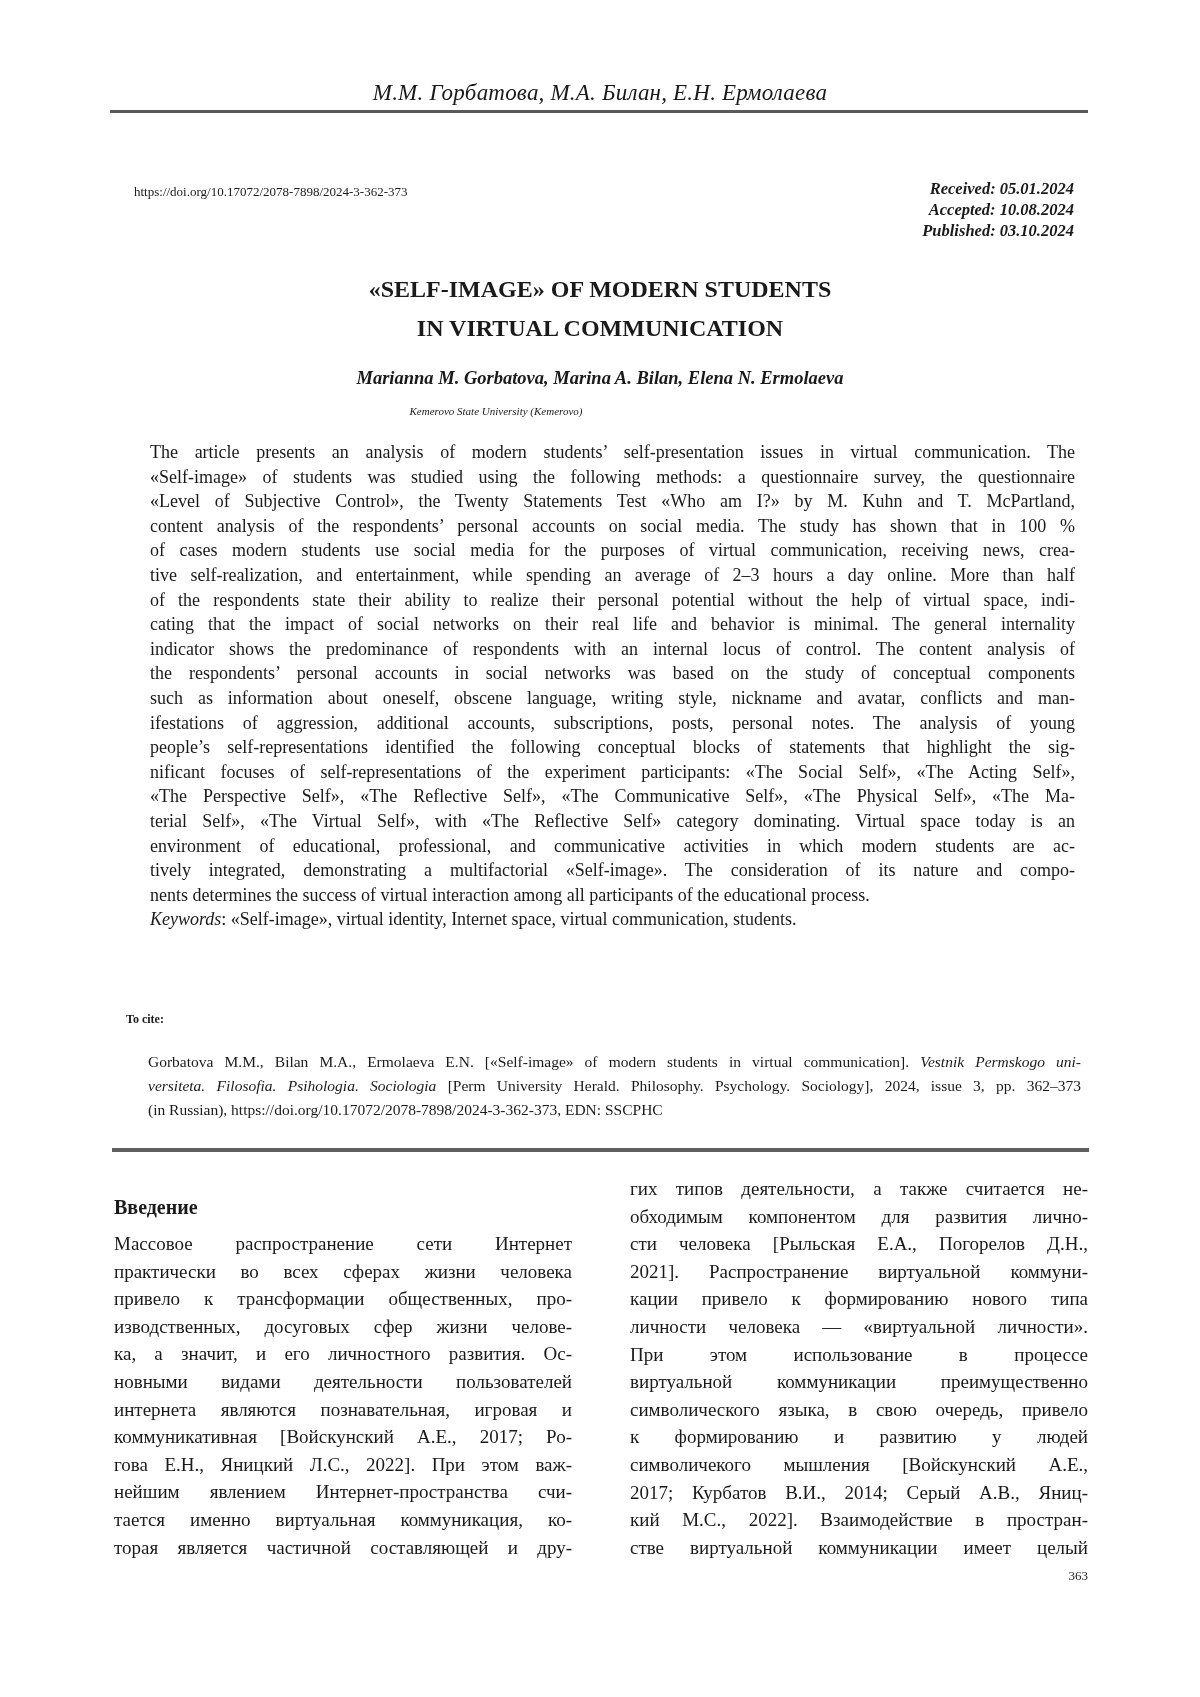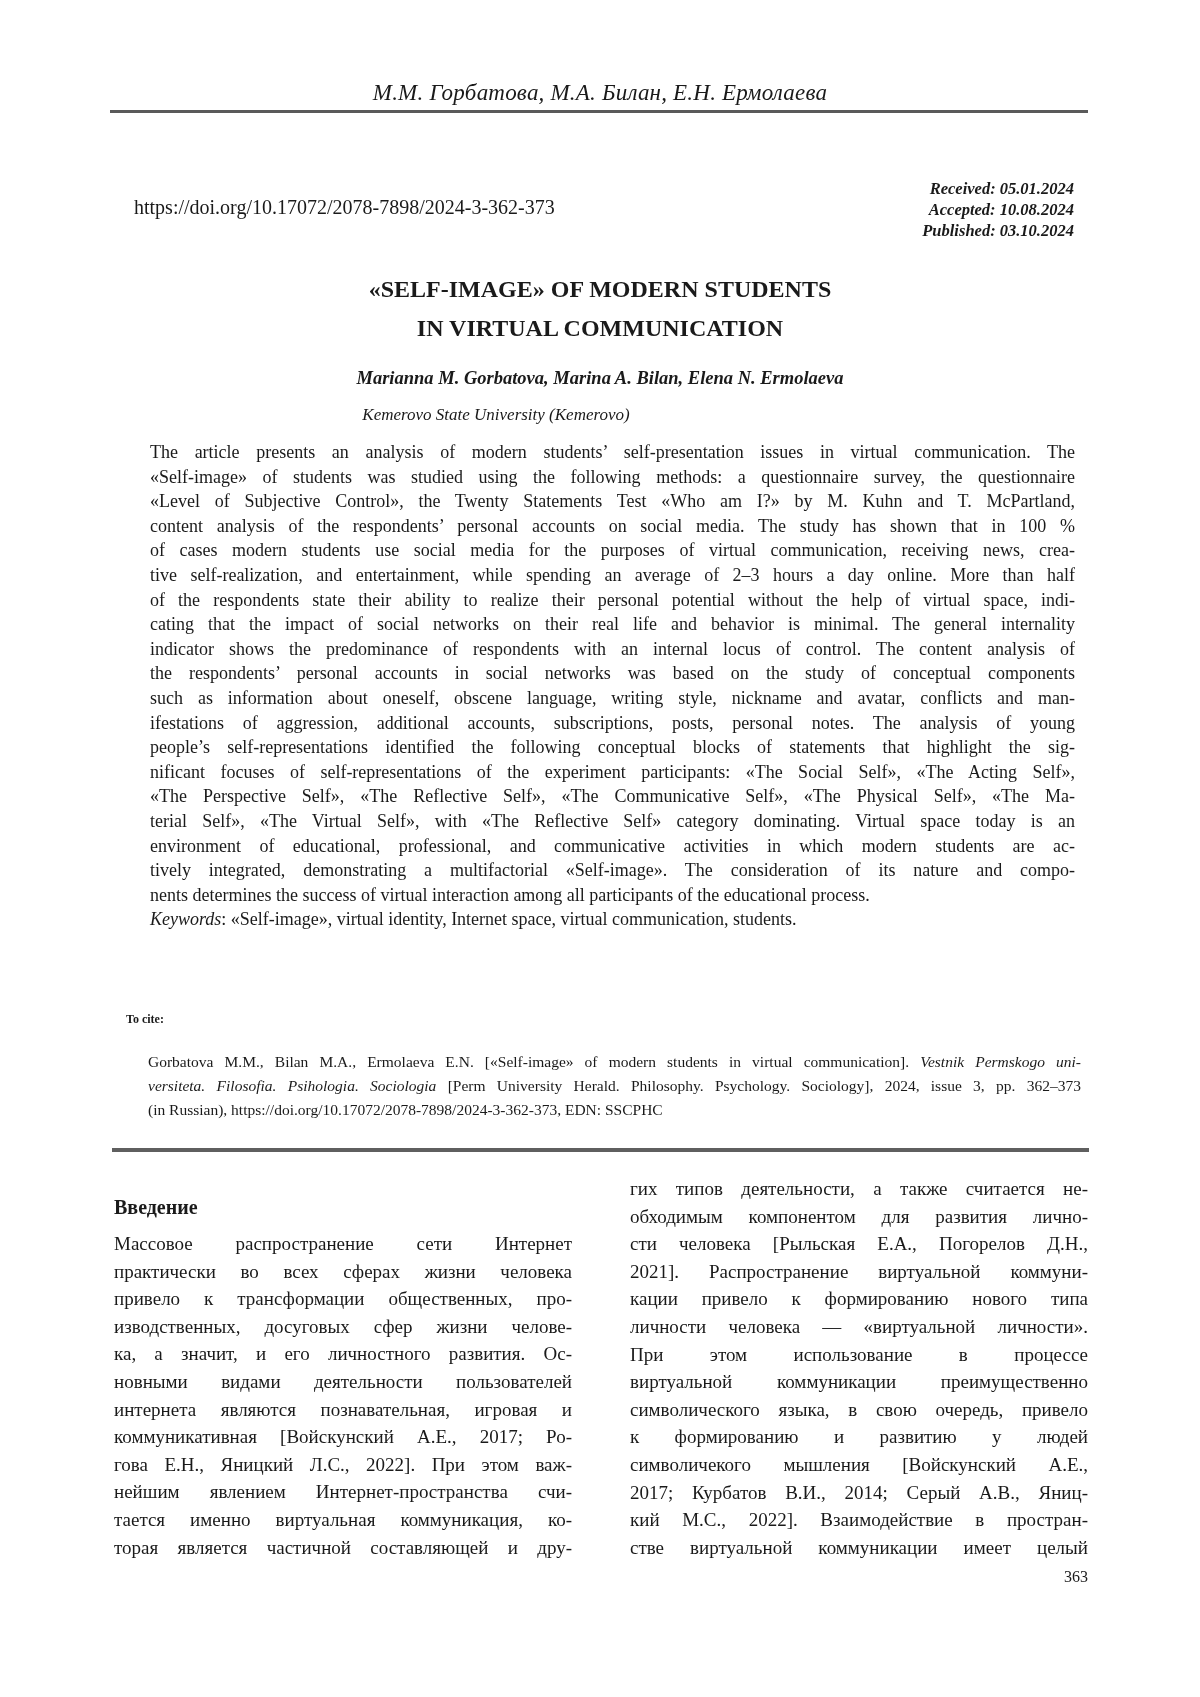--- a/index.html
+++ b/index.html
@@ -2,43 +2,43 @@
 <html><head>
 <meta charset="utf-8">
 <style>
   html, body { margin: 0; padding: 0; background: #ffffff; }
   body { width: 1200px; height: 1697px; position: relative; overflow: hidden;
          font-family: "Liberation Serif", "DejaVu Serif", serif; color: #1a1a1a; }
   .abs { position: absolute; }
   .running-head { left: 112px; width: 976px; top: 80px; text-align: center;
                   font-style: italic; font-size: 23px; letter-spacing: 0.2px; }
   .rule-top { left: 110px; width: 978px; top: 110px; height: 3px; background: #5a5a5a; }
-  .doi { left: 134px; top: 196px; font-size: 20px; }
+  .doi { left: 134px; top: 184px; font-size: 13px; }
   .dates { right: 126px; top: 178px; text-align: right; font-style: italic; font-size: 16.5px; line-height: 21px; font-weight: bold; }
   .title { left: 0; width: 1200px; top: 270px; text-align: center; font-weight: bold;
            font-size: 24px; line-height: 39px; }
   .authors { left: 0; width: 1200px; top: 368px; text-align: center; font-weight: bold;
              font-style: italic; font-size: 18.5px; }
-  .affil { left: 0; width: 992px; top: 405px; text-align: center; font-style: italic; font-size: 17px; }
+  .affil { left: 0; width: 992px; top: 405px; text-align: center; font-style: italic; font-size: 11px; }
   .abstract { left: 150px; width: 925px; top: 440px; font-size: 18px; line-height: 24.6px; }
   .abstract .line { display: block; text-align: justify; text-align-last: justify; white-space: nowrap; height: 24.6px; }
   .abstract .line.last { text-align-last: left; }
   .abstract .kw-label { font-style: italic; }
   .cite-label { left: 126px; top: 1012px; font-weight: bold; font-size: 12px; }
   .cite { left: 126px; width: 955px; top: 1050px; font-size: 15.5px; line-height: 24px; }
   .cite .line { display: block; text-align: justify; text-align-last: justify; white-space: nowrap; height: 24px; margin-left: 22px; }
   .cite .line.last { text-align-last: left; }
   .cite i { font-style: italic; }
   .rule-mid { left: 112px; width: 977px; top: 1148px; height: 4px; background: #5f5f5f; }
   .section-head { left: 114px; top: 1196px; font-weight: bold; font-size: 20px; text-align: right; }
   .col { width: 458px; font-size: 19px; line-height: 27.6px; }
   .col .line { display: block; text-align: justify; text-align-last: justify; white-space: nowrap; height: 27.6px; }
   .col-left { left: 114px; top: 1230px; }
   .col-right { left: 630px; top: 1175px; }
-  .page-num { right: 112px; top: 1568px; font-size: 16px; margin-left: 32px; }
+  .page-num { right: 112px; top: 1568px; font-size: 13px; margin-left: 32px; }
 </style>
 </head>
 <body>
 
 <div class="abs running-head">М.М. Горбатова, М.А. Билан, Е.Н. Ермолаева</div>
 <div class="abs rule-top"></div>
 
 <div class="abs doi">https://doi.org/10.17072/2078-7898/2024-3-362-373</div>
 <div class="abs dates">
   <div>Received: 05.01.2024</div>

